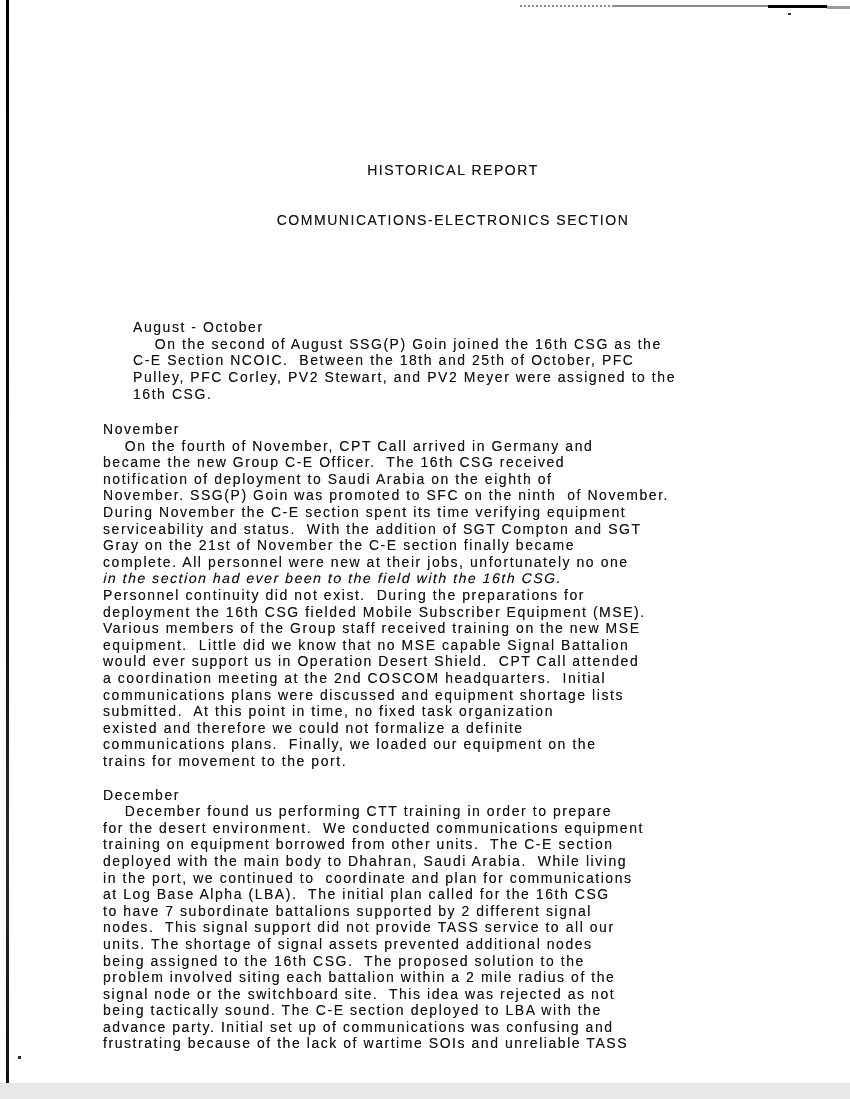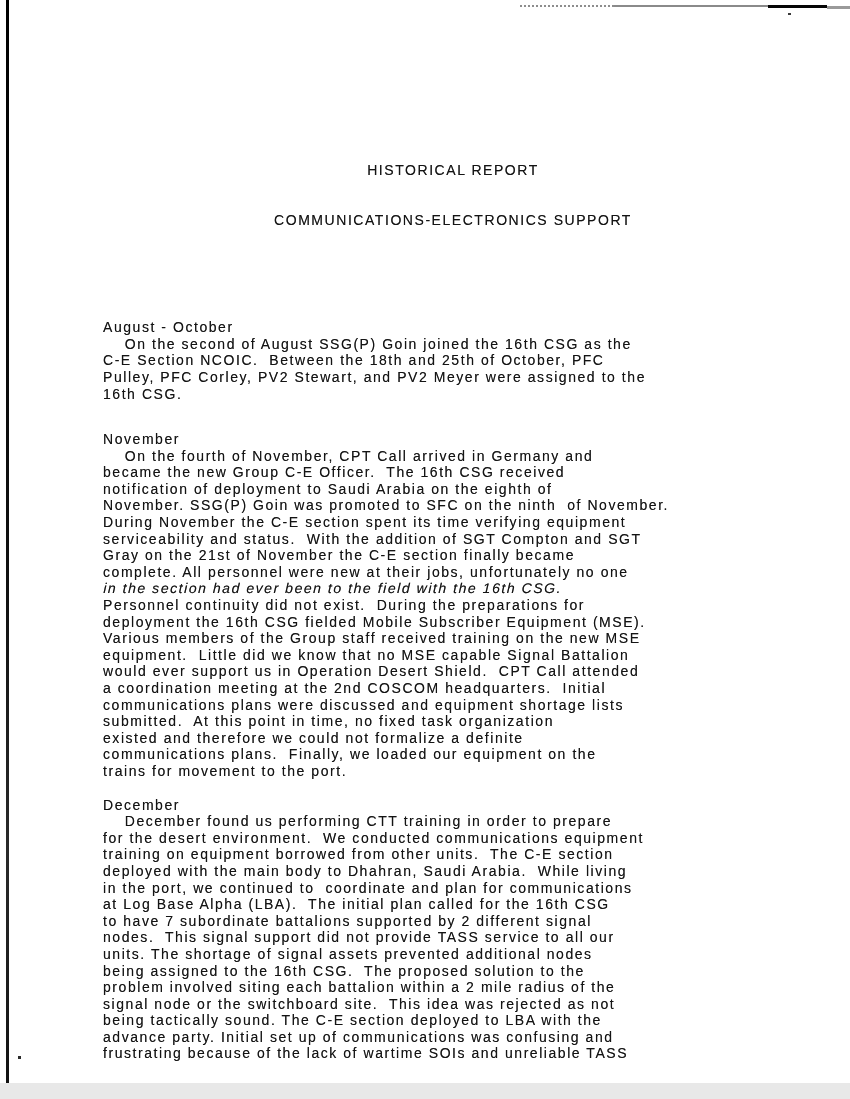--- a/index.html
+++ b/index.html
@@ -18,22 +18,22 @@
     width: 700px;
     font-size: 14px;
     line-height: 16.6px;
     letter-spacing: 1.55px;
     color: var(--ink, #141414);
     white-space: pre;
     text-shadow: 0 0 0.5px rgba(20,20,20,0.55);
   }
   .title-block { text-align: center; width: 700px; }
   .title-line { white-space: pre; }
-  .section.sec-0 { margin-top: 24px; }
-  .section.sec-1 { margin-top: 29px; }
+  .section.sec-0 { margin-top: 24px; margin-left: 30px; }
+  .section.sec-1 { margin-top: 19px; }
   .section.sec-2 { margin-top: 17px; }
   .heading, .line { white-space: pre; }
   .slanted { font-style: oblique; transform: skewX(-2deg); transform-origin: left bottom; }
 
   
   .artifact { position: absolute; }
   .edge-line-left { left: 6px; top: 0; width: 3px; height: 1090px;
     background: linear-gradient(180deg, #000 0%, #111 55%, #2a2a2a 78%, #111 100%); }
   .bottom-bar-a { left: 0; top: 1090px; width: 206px; height: 4px; background: #0a0a0a; }
   .bottom-bar-b { left: 200px; top: 1092px; width: 118px; height: 6px; background: #050505; }
@@ -56,18 +56,18 @@
   <div class="artifact top-dash-c"></div>
   <div class="artifact top-dash-d"></div>
   <div class="artifact speck-top-right"></div>
   <div class="artifact speck-bottom-left"></div>
   <div class="artifact bottom-bar-a"></div>
   <div class="artifact bottom-bar-b"></div>
 
   <div class="doc">
     <div class="title-block">
       <div class="title-line">HISTORICAL REPORT</div>
-      <div class="title-line">COMMUNICATIONS-ELECTRONICS SUPPORT</div>
+      <div class="title-line">COMMUNICATIONS-ELECTRONICS SECTION</div>
     </div>
     <div id="sections"><div class="section sec-0"><div class="heading">August - October</div><div class="line">    On the second of August SSG(P) Goin joined the 16th CSG as the</div><div class="line">C-E Section NCOIC.  Between the 18th and 25th of October, PFC</div><div class="line">Pulley, PFC Corley, PV2 Stewart, and PV2 Meyer were assigned to the</div><div class="line">16th CSG.</div></div><div class="section sec-1"><div class="heading">November</div><div class="line">    On the fourth of November, CPT Call arrived in Germany and</div><div class="line">became the new Group C-E Officer.  The 16th CSG received</div><div class="line">notification of deployment to Saudi Arabia on the eighth of</div><div class="line">November. SSG(P) Goin was promoted to SFC on the ninth  of November.</div><div class="line">During November the C-E section spent its time verifying equipment</div><div class="line">serviceability and status.  With the addition of SGT Compton and SGT</div><div class="line">Gray on the 21st of November the C-E section finally became</div><div class="line">complete. All personnel were new at their jobs, unfortunately no one</div><div class="line slanted">in the section had ever been to the field with the 16th CSG.</div><div class="line">Personnel continuity did not exist.  During the preparations for</div><div class="line">deployment the 16th CSG fielded Mobile Subscriber Equipment (MSE).</div><div class="line">Various members of the Group staff received training on the new MSE</div><div class="line">equipment.  Little did we know that no MSE capable Signal Battalion</div><div class="line">would ever support us in Operation Desert Shield.  CPT Call attended</div><div class="line">a coordination meeting at the 2nd COSCOM headquarters.  Initial</div><div class="line">communications plans were discussed and equipment shortage lists</div><div class="line">submitted.  At this point in time, no fixed task organization</div><div class="line">existed and therefore we could not formalize a definite</div><div class="line">communications plans.  Finally, we loaded our equipment on the</div><div class="line">trains for movement to the port.</div></div><div class="section sec-2"><div class="heading">December</div><div class="line">    December found us performing CTT training in order to prepare</div><div class="line">for the desert environment.  We conducted communications equipment</div><div class="line">training on equipment borrowed from other units.  The C-E section</div><div class="line">deployed with the main body to Dhahran, Saudi Arabia.  While living</div><div class="line">in the port, we continued to  coordinate and plan for communications</div><div class="line">at Log Base Alpha (LBA).  The initial plan called for the 16th CSG</div><div class="line">to have 7 subordinate battalions supported by 2 different signal</div><div class="line">nodes.  This signal support did not provide TASS service to all our</div><div class="line">units. The shortage of signal assets prevented additional nodes</div><div class="line">being assigned to the 16th CSG.  The proposed solution to the</div><div class="line">problem involved siting each battalion within a 2 mile radius of the</div><div class="line">signal node or the switchboard site.  This idea was rejected as not</div><div class="line">being tactically sound. The C-E section deployed to LBA with the</div><div class="line">advance party. Initial set up of communications was confusing and</div><div class="line">frustrating because of the lack of wartime SOIs and unreliable TASS</div></div></div>
   </div>
 
 </div>
 
 </body></html>

